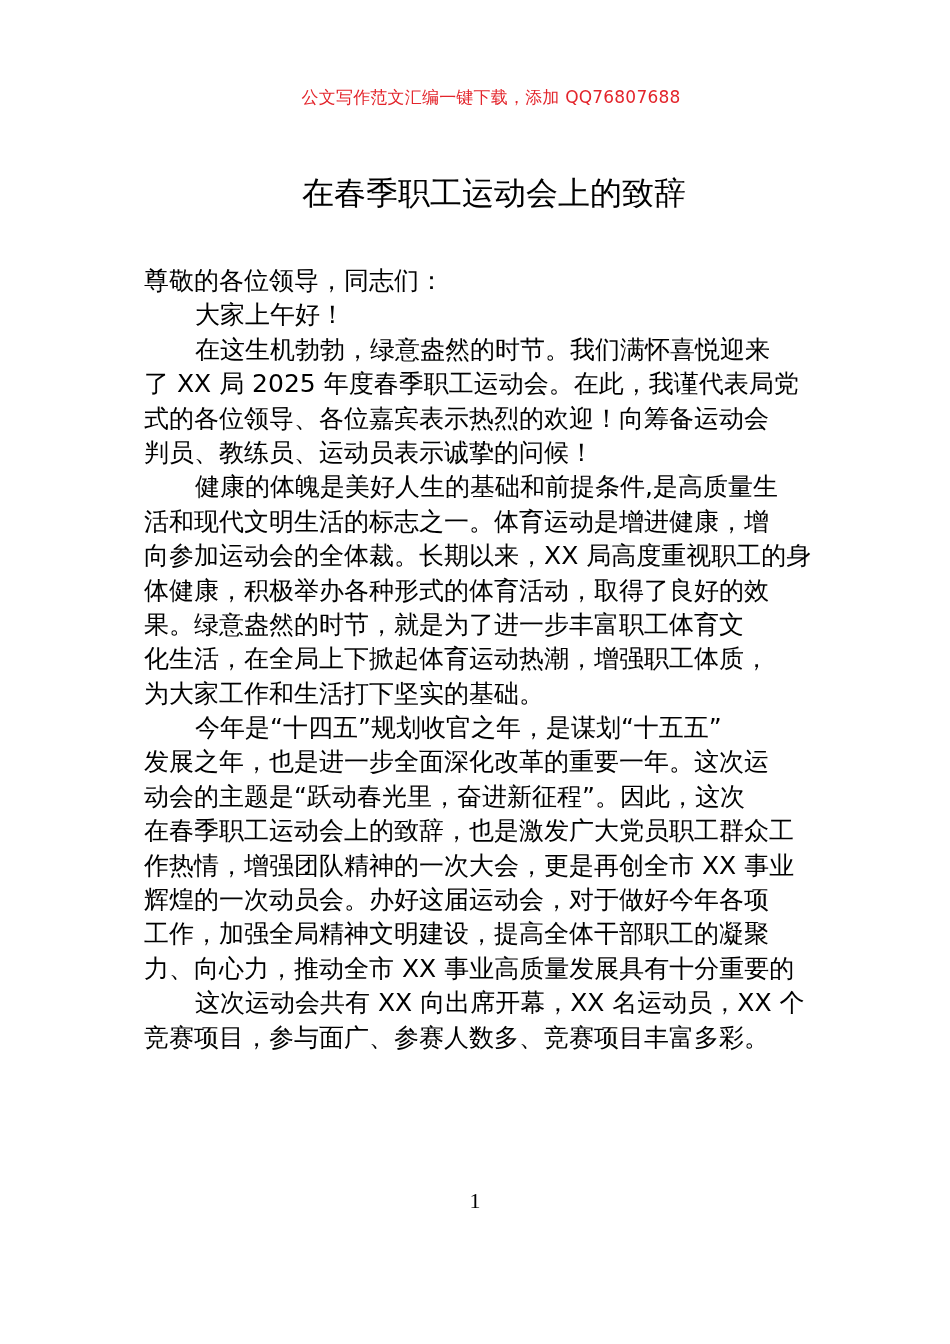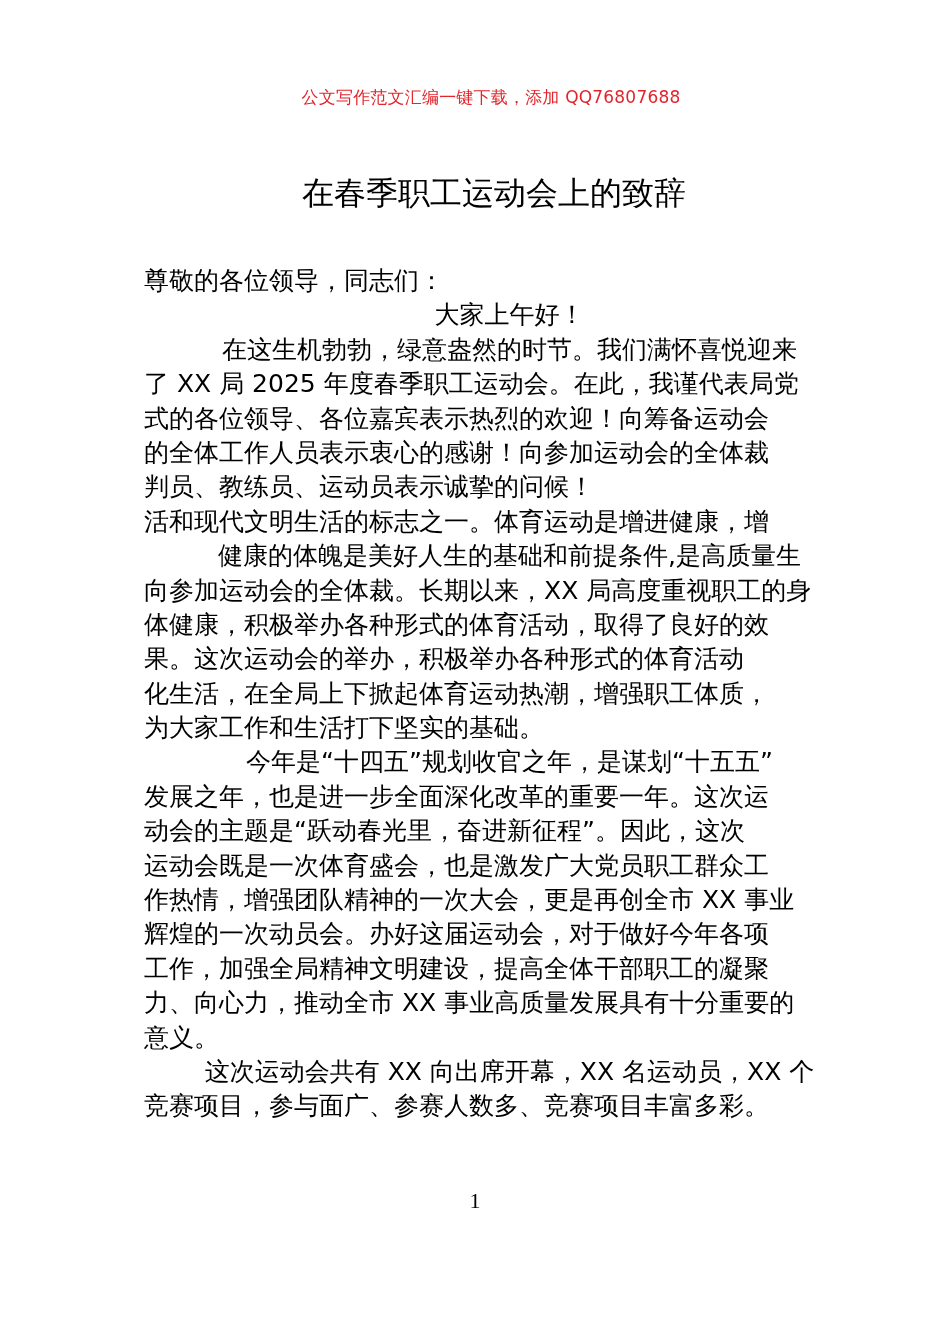--- a/index.html
+++ b/index.html
@@ -6,21 +6,21 @@
   body { width: 950px; height: 1344px; position: relative; overflow: hidden;
          font-family: "DejaVu Sans", "Liberation Sans", sans-serif; color: #000; }
   .page { position: absolute; left: 0; top: 0; width: 950px; height: 1344px; background: #fff; }
   .watermark { position: absolute; top: 86px; left: 0; width: 950px; text-align: center;
                color: #e3242b; font-size: 17px; letter-spacing: 0.2px; padding-left: 16px; }
   .title { position: absolute; top: 172px; left: 0; width: 950px; text-align: center;
            font-size: 32px; font-weight: normal; margin: 0; padding-left: 19px; }
   .body { position: absolute; top: 264px; left: 144px; width: 680px; }
   .line { height: 34.4px; line-height: 34.4px; font-size: 25px; white-space: nowrap;
           overflow: visible; }
-  .indent { padding-left: 51px; text-align: center; }
+  .indent { padding-left: 51px; }
   .page-number { position: absolute; top: 1188px; left: 0; width: 950px; text-align: center;
                  font-family: "Liberation Serif", serif; font-size: 22px; }
 </style>
 </head>
 <body>
 
 <div class="page">
 
   <div class="watermark">公文写作范文汇编一键下载，添加 QQ76807688</div>
 
@@ -30,44 +30,42 @@
     <div class="line">尊敬的各位领导，同志们：</div>
 
     <div>
       <div class="line indent">大家上午好！</div>
     </div>
 
     <div>
       <div class="line indent">在这生机勃勃，绿意盎然的时节。我们满怀喜悦迎来</div>
       <div class="line">了 XX 局 2025 年度春季职工运动会。在此，我谨代表局党</div>
       <div class="line">式的各位领导、各位嘉宾表示热烈的欢迎！向筹备运动会</div>
-      <div class="line">的全体工作人员表示衷心的感谢！向参加运动会的全体裁</div>
       <div class="line">判员、教练员、运动员表示诚挚的问候！</div>
     </div>
 
     <div>
+      <div class="line indent">健康的体魄是美好人生的基础和前提条件,是高质量生</div>
       <div class="line">活和现代文明生活的标志之一。体育运动是增进健康，增</div>
-      <div class="line indent">健康的体魄是美好人生的基础和前提条件,是高质量生</div>
       <div class="line">向参加运动会的全体裁。长期以来，XX 局高度重视职工的身</div>
       <div class="line">体健康，积极举办各种形式的体育活动，取得了良好的效</div>
-      <div class="line">果。这次运动会的举办，积极举办各种形式的体育活动</div>
+      <div class="line">果。绿意盎然的时节，就是为了进一步丰富职工体育文</div>
       <div class="line">化生活，在全局上下掀起体育运动热潮，增强职工体质，</div>
       <div class="line">为大家工作和生活打下坚实的基础。</div>
     </div>
 
     <div>
       <div class="line indent">今年是“十四五”规划收官之年，是谋划“十五五”</div>
       <div class="line">发展之年，也是进一步全面深化改革的重要一年。这次运</div>
       <div class="line">动会的主题是“跃动春光里，奋进新征程”。因此，这次</div>
-      <div class="line">运动会既是一次体育盛会，也是激发广大党员职工群众工</div>
+      <div class="line">在春季职工运动会上的致辞，也是激发广大党员职工群众工</div>
       <div class="line">作热情，增强团队精神的一次大会，更是再创全市 XX 事业</div>
       <div class="line">辉煌的一次动员会。办好这届运动会，对于做好今年各项</div>
       <div class="line">工作，加强全局精神文明建设，提高全体干部职工的凝聚</div>
       <div class="line">力、向心力，推动全市 XX 事业高质量发展具有十分重要的</div>
-      <div class="line">意义。</div>
     </div>
 
     <div>
       <div class="line indent">这次运动会共有 XX 向出席开幕，XX 名运动员，XX 个</div>
       <div class="line">竞赛项目，参与面广、参赛人数多、竞赛项目丰富多彩。</div>
     </div>
   </div>
 
   <div class="page-number">1</div>
 </div>

